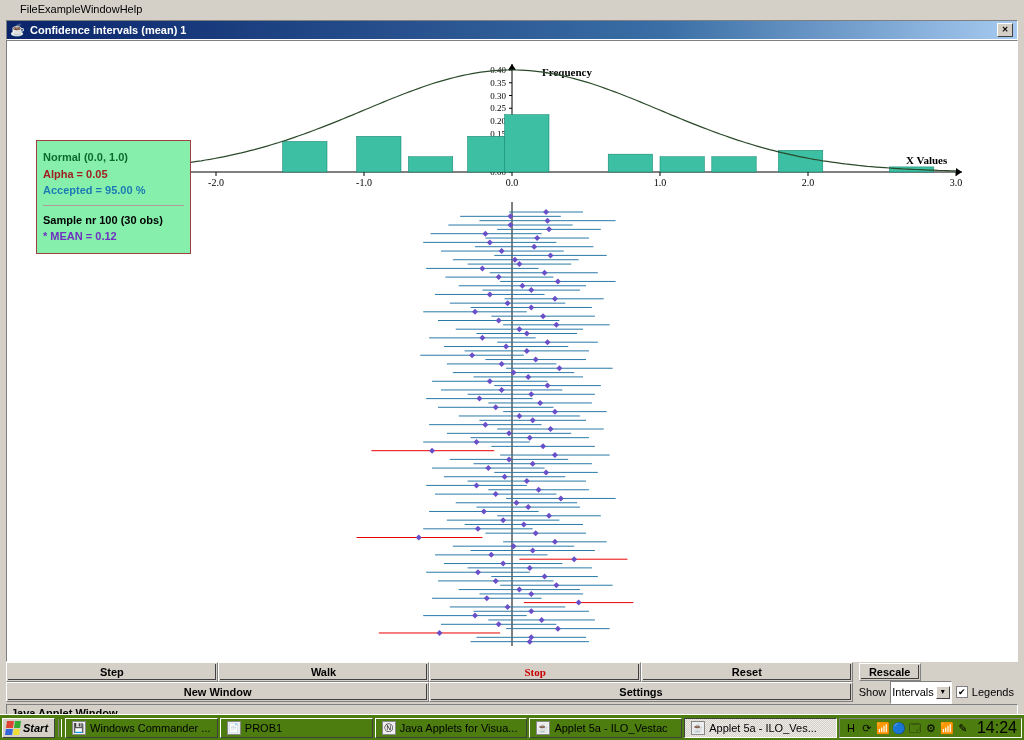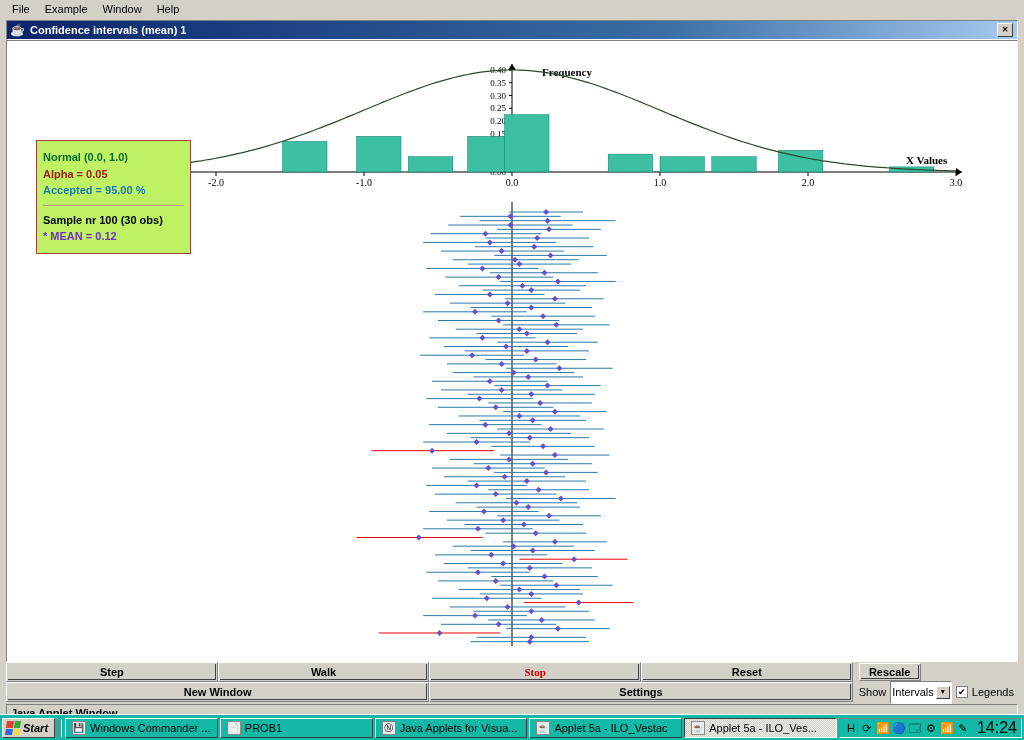--- a/index.html
+++ b/index.html
@@ -7,22 +7,22 @@
     font-family: "MS Sans Serif", Tahoma, sans-serif;
     font-size: 11px;
     background: #d4d0c8;
     width: 1024px;
     height: 740px;
     overflow: hidden;
     position: relative;
   }
   .menubar {
     display: flex;
-    gap: 15px;
-    padding: 3px 12px;
+    gap: 0;
+    padding: 3px 20px;
     background: #d4d0c8;
     font-size: 11px;
     color: #000;
   }
   .menubar span { cursor: default; }
   .app-titlebar {
     margin: 2px 6px 0 6px;
     height: 20px;
     background: linear-gradient(to right, #0a246a 0%, #3a6ea5 65%, #a6caf0 100%);
     color: #fff;
@@ -64,21 +64,21 @@
   .canvas-inner {
     position: absolute;
     inset: 1px;
     background: #fff;
   }
   svg { display: block; }
   .info-box {
     position: absolute;
     left: 28px; top: 98px;
     width: 155px;
-    background: #bef264;
+    background: #86efac;
     border: 1px solid #a04040;
     font-size: 11px;
     padding: 8px 6px;
     line-height: 1.5;
     font-weight: bold;
   }
   .hr { border-top: 1px solid #b09a9a; margin: 6px 0; }
   .buttons-row, .buttons-row2 {
     margin: 0 6px;
     display: flex;
@@ -127,21 +127,21 @@
     border: 1px solid #808080;
     border-right-color:#fff; border-bottom-color:#fff;
     padding: 2px 4px;
     font-size: 11px;
     background:#d4d0c8;
     font-weight:bold;
   }
   .taskbar {
     position:absolute; left:0; right:0; bottom:0;
     height: 26px;
-    background: #14b8a6;
+    background: #4d7c0f;
     border-top: 1px solid #fff;
     display:flex; align-items:center;
     padding: 2px 2px;
     gap: 2px;
   }
   .start {
     display:flex;align-items:center;gap:3px;
     background:#d4d0c8;
     border:1px solid #fff; border-right-color:#404040;border-bottom-color:#404040;
     height:20px; padding: 0 6px 0 3px;

